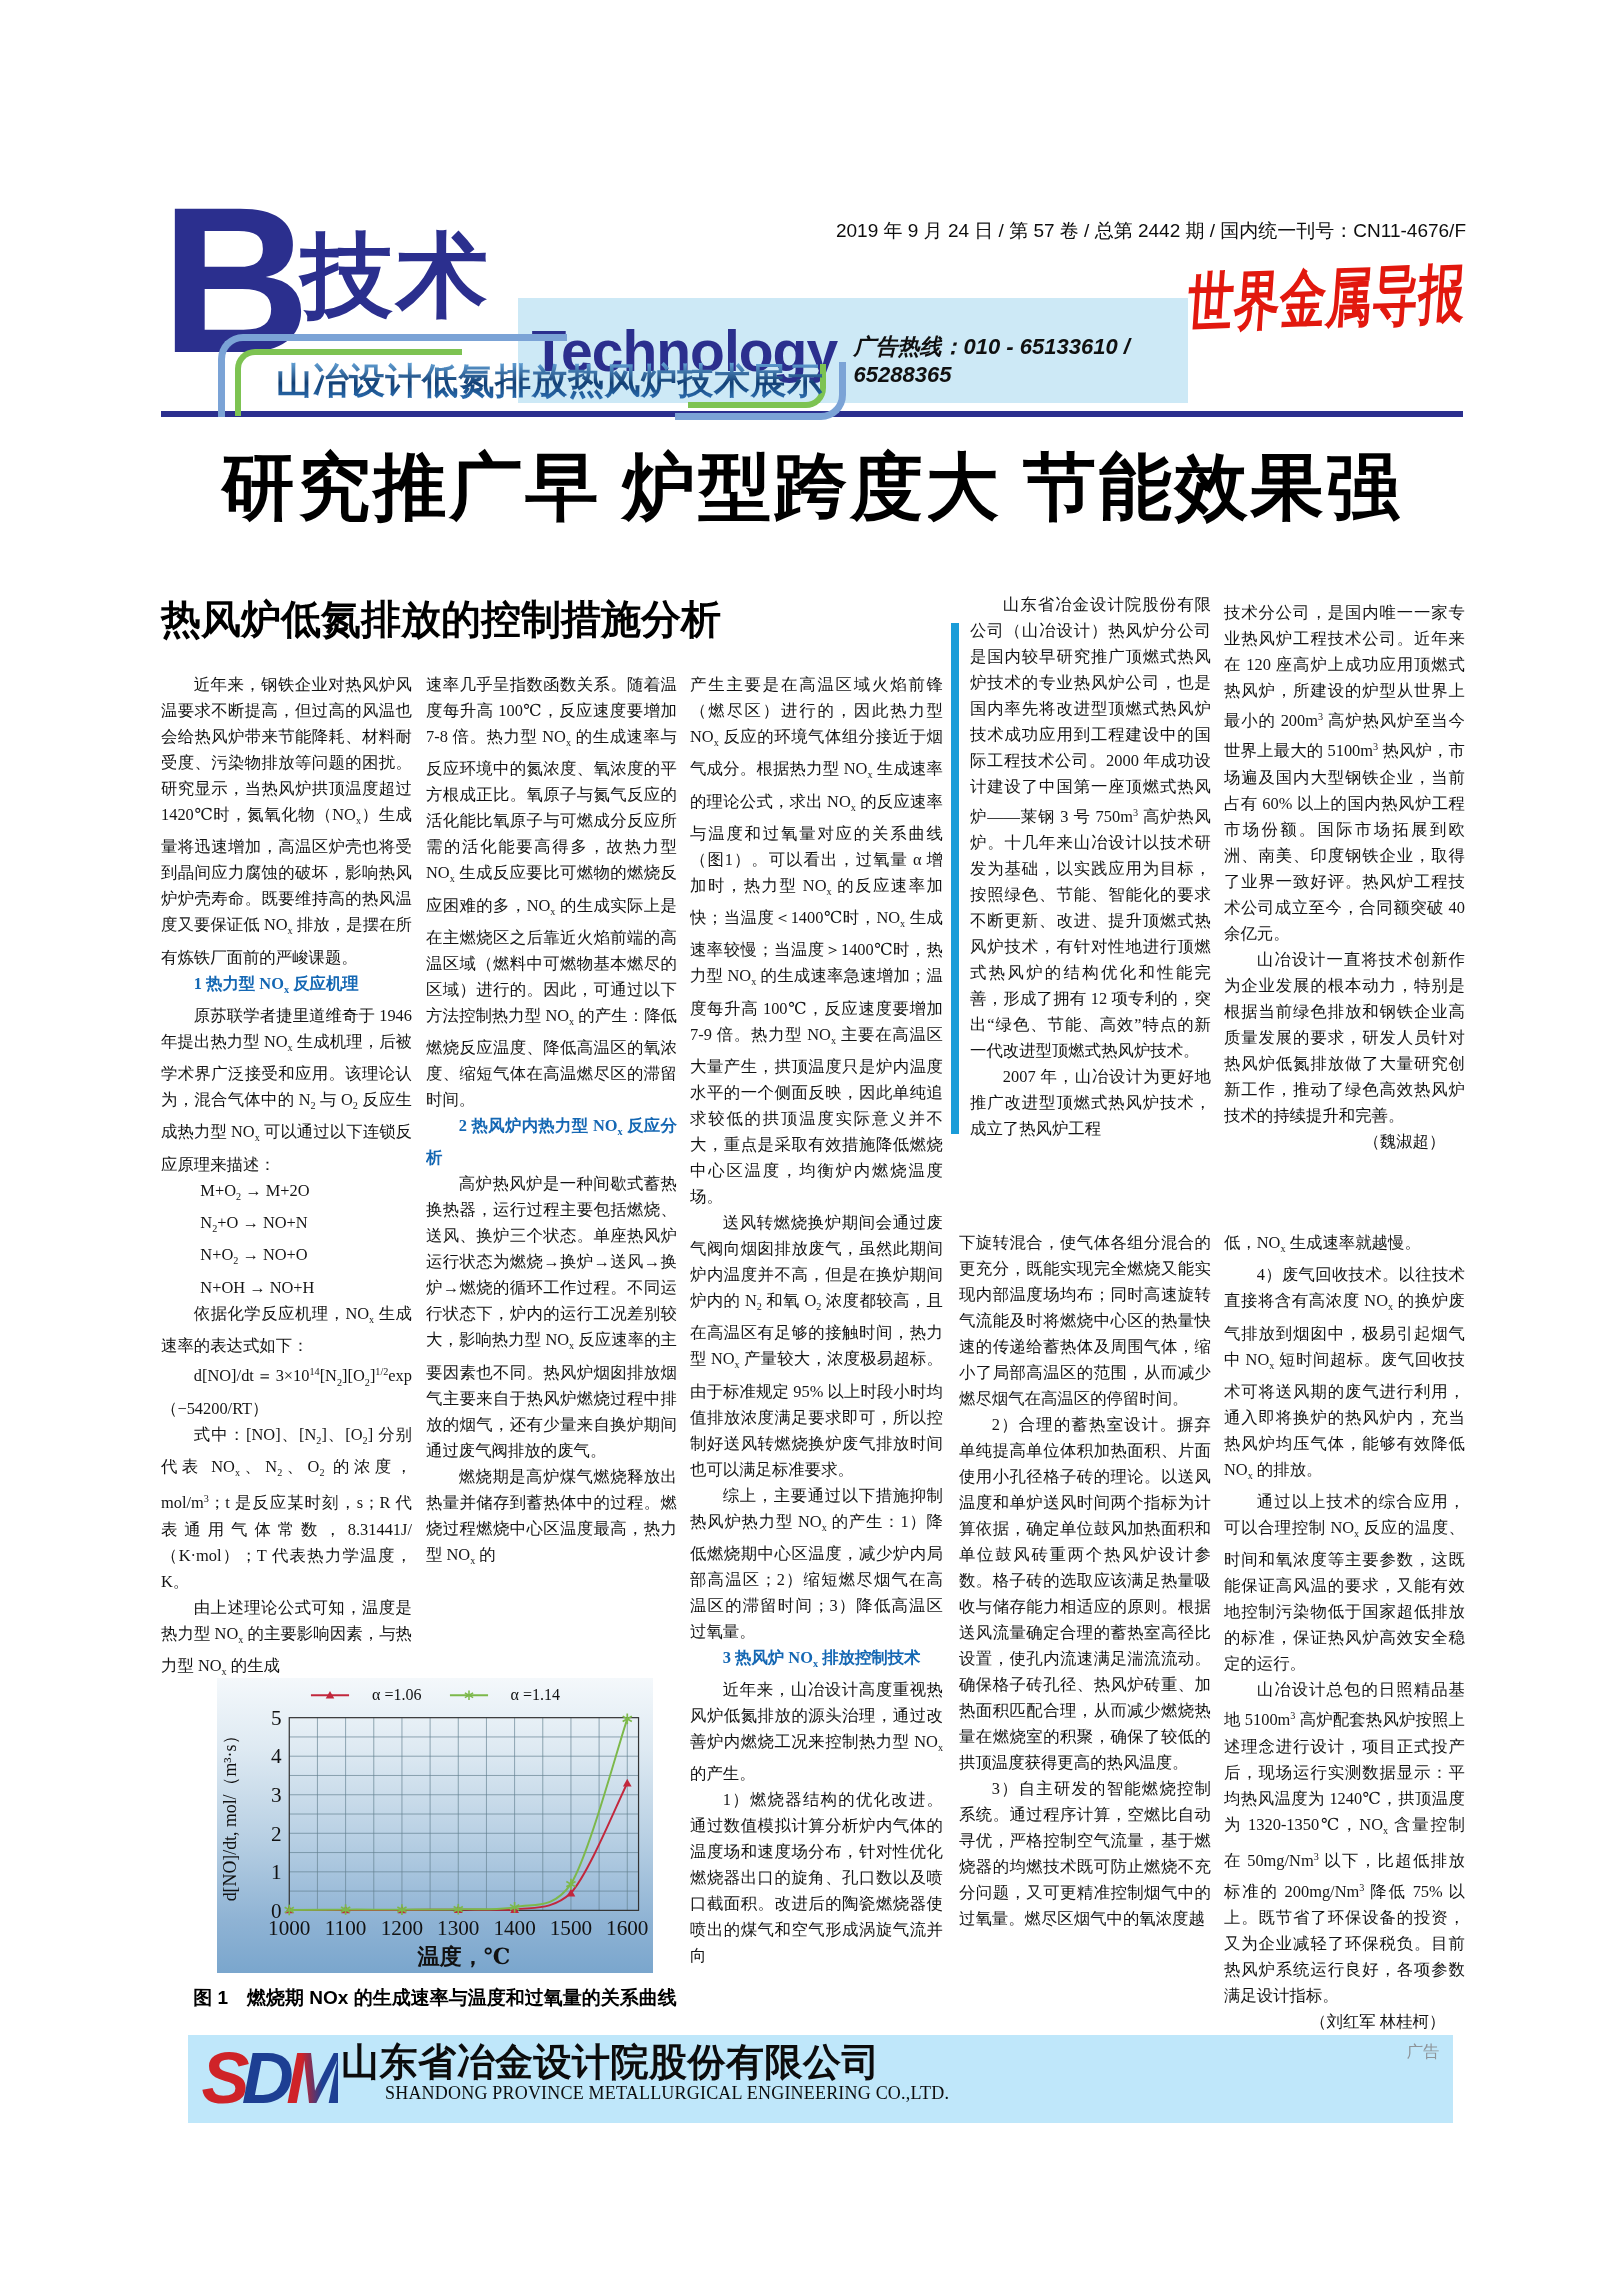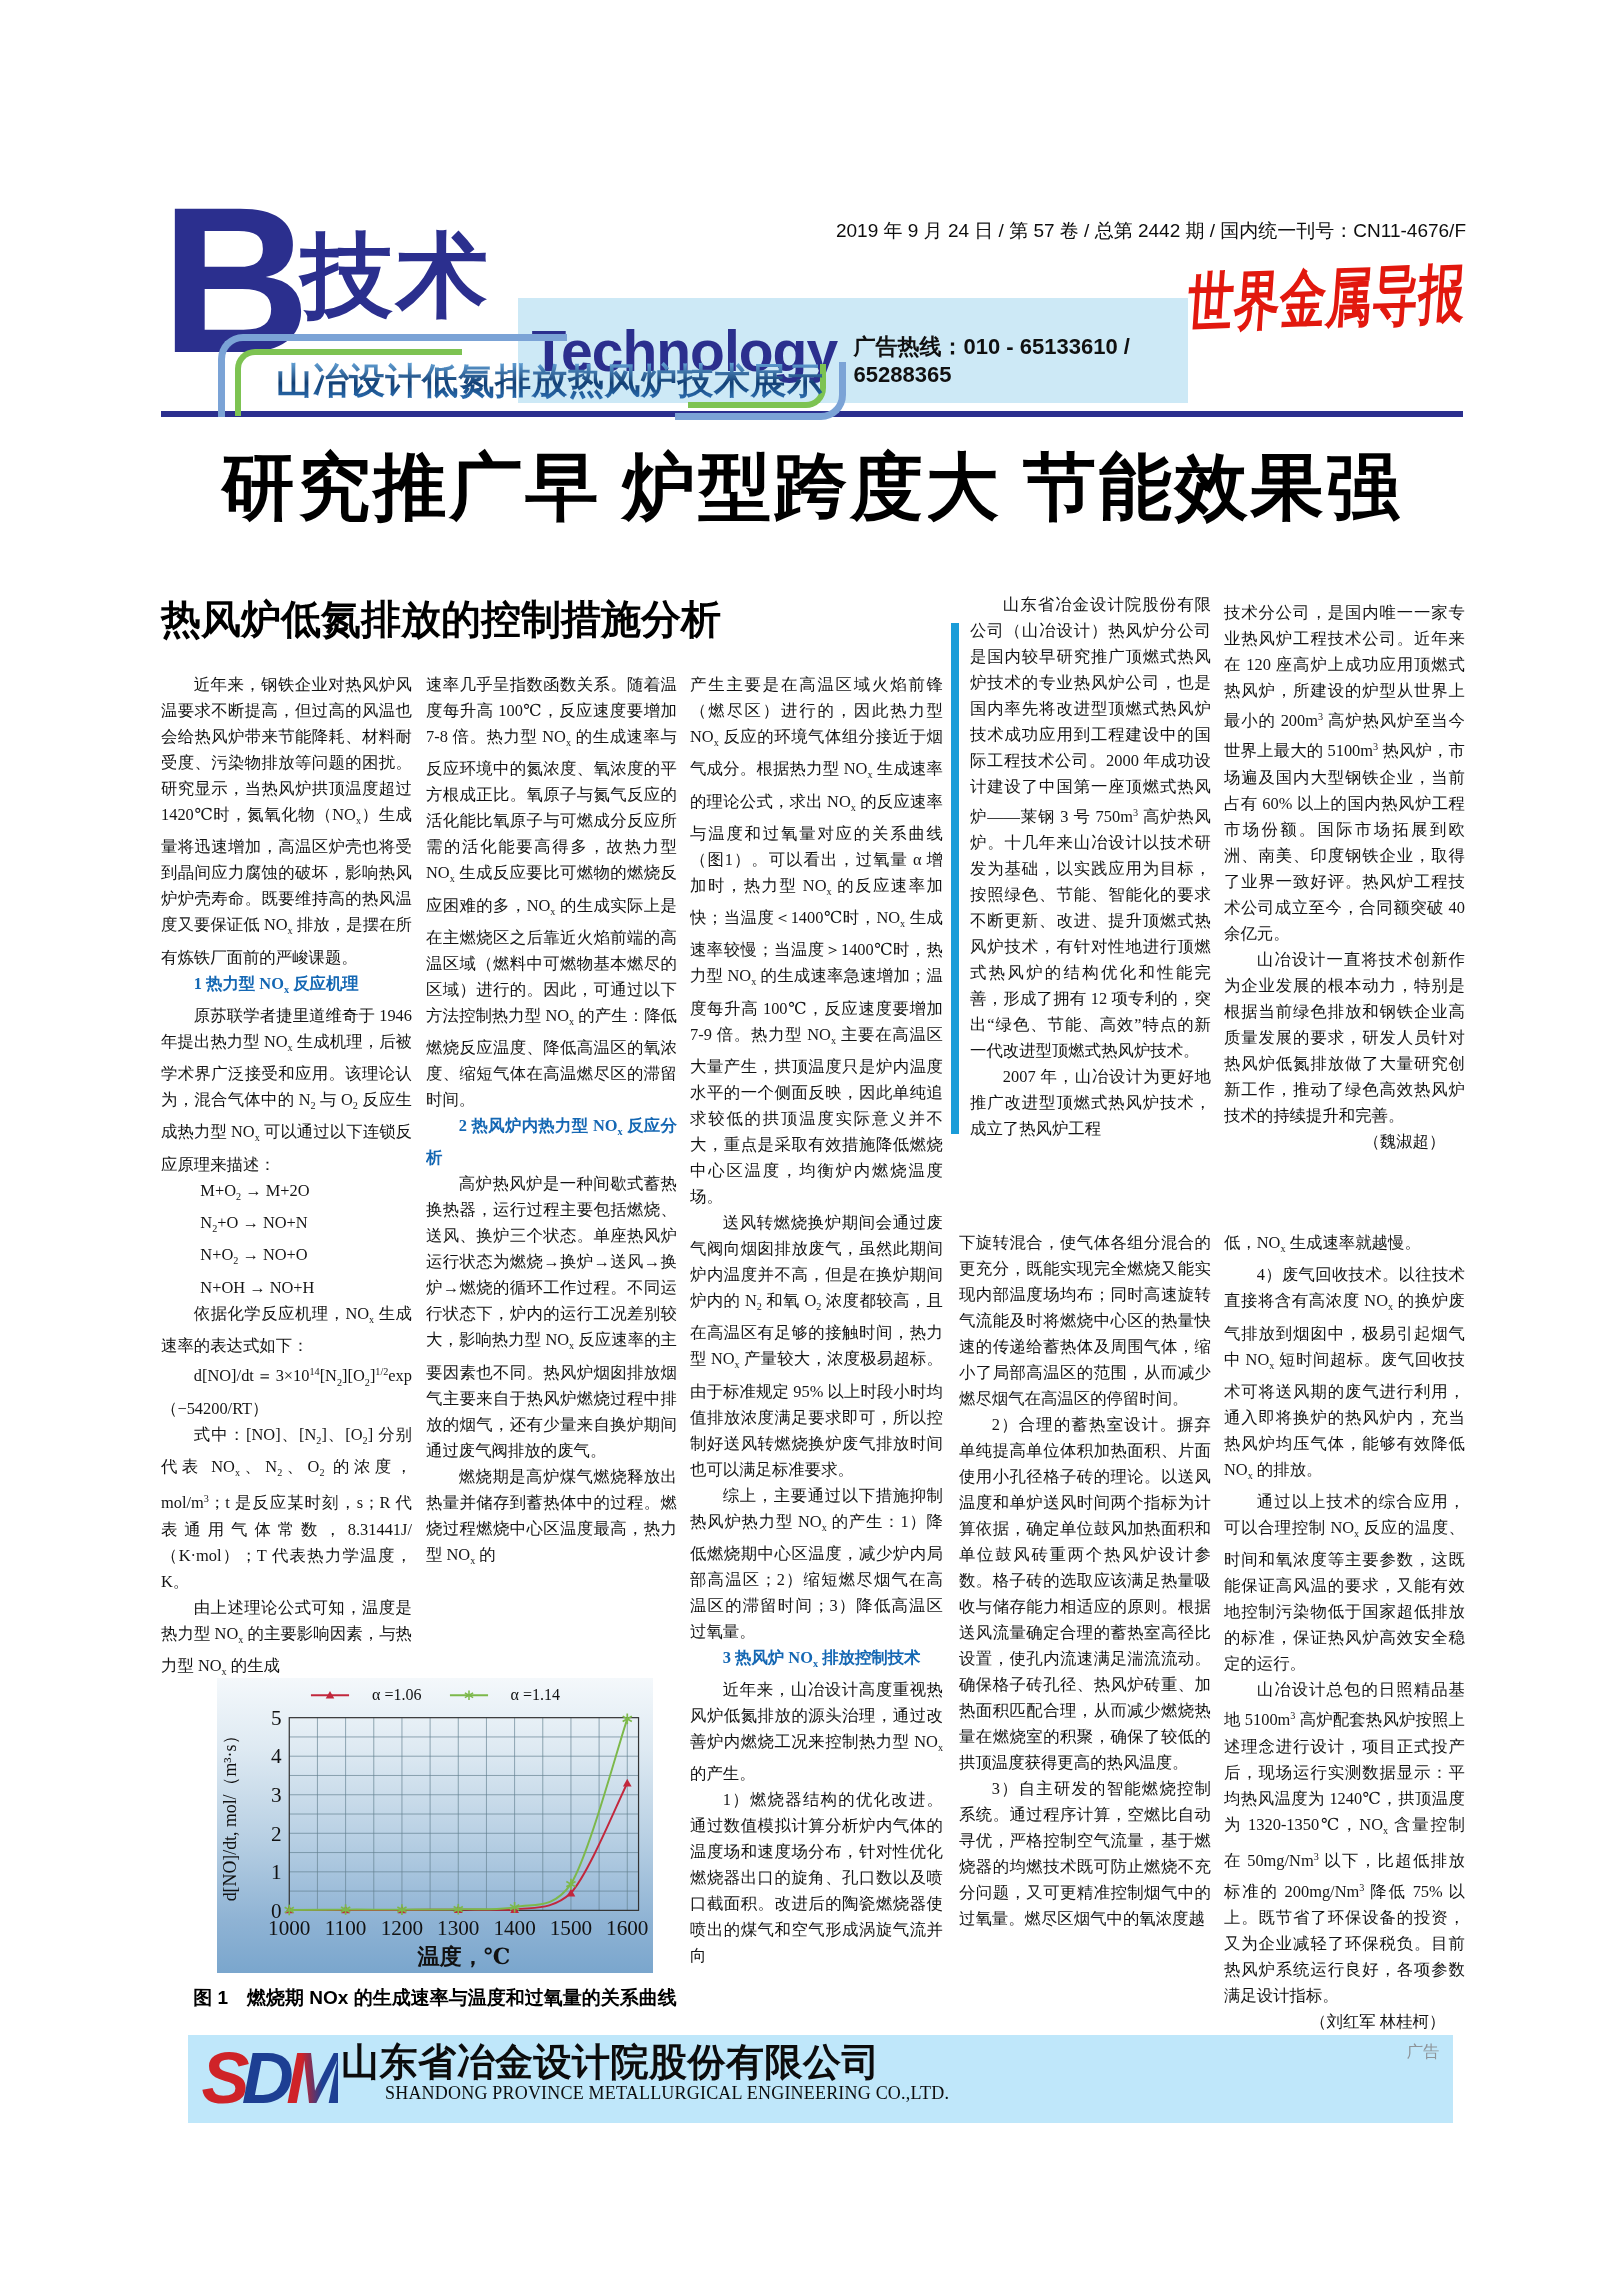--- a/index.html
+++ b/index.html
@@ -12,21 +12,21 @@
       font-weight:bold;font-size:207px;line-height:207px;color:#2b2f8e;}
   .section-title{left:301px;top:227px;font-family:"Liberation Sans","DejaVu Sans",sans-serif;
       font-weight:bold;font-size:92px;line-height:96px;color:#2b2f8e;letter-spacing:2.9px;}
   .dateline{left:656px;top:218px;width:810px;text-align:right;font-size:19px;
       font-family:"Liberation Sans","DejaVu Sans",sans-serif;color:#0d0d0d;}
   .tech-box{left:518px;top:298px;width:670px;height:105px;background:#cde9f6;
       display:flex;align-items:center;padding-left:13.5px;box-sizing:border-box;}
   .tech-en{font-family:"Liberation Sans","DejaVu Sans",sans-serif;font-weight:bold;
       font-size:57px;color:#2b2f8e;margin-right:16.4px;letter-spacing:-1px;}
   .tech-hotline{font-family:"Liberation Sans","DejaVu Sans",sans-serif;font-weight:bold;
-      font-size:22px;color:#101010;padding-top:19px;}
+      font-size:22px;color:#101010;padding-top:19px;font-style:italic;}
   .masthead{left:1190px;top:270px;width:289px;font-weight:bold;font-size:64px;line-height:67px;
       color:#e2180e;transform:scaleX(0.72) skewX(-7deg) rotate(-1.5deg);transform-origin:left top;white-space:nowrap;}
   .navy-rule{left:161px;top:411px;width:1302px;height:6.3px;background:#2b2f8e;}
 
   
   .bk{box-sizing:border-box;}
   .bk-blue-tl{left:218px;top:334px;width:349px;height:83px;border-top:7.7px solid #7ba3d6;
       border-left:7.7px solid #7ba3d6;border-top-left-radius:25px;}
   .bk-green-tl{left:235px;top:349px;width:227px;height:67px;border-top:6.3px solid #7dc352;
       border-left:6.3px solid #7dc352;border-top-left-radius:20px;}

